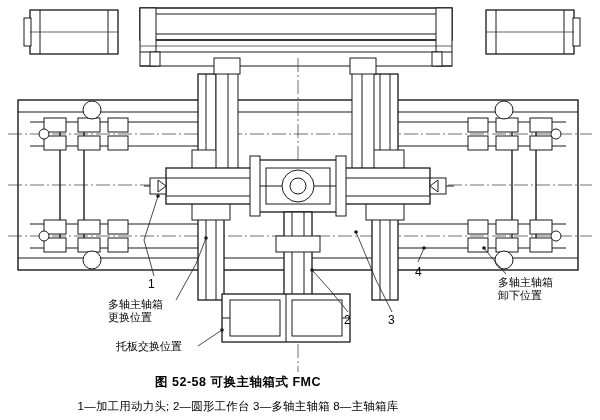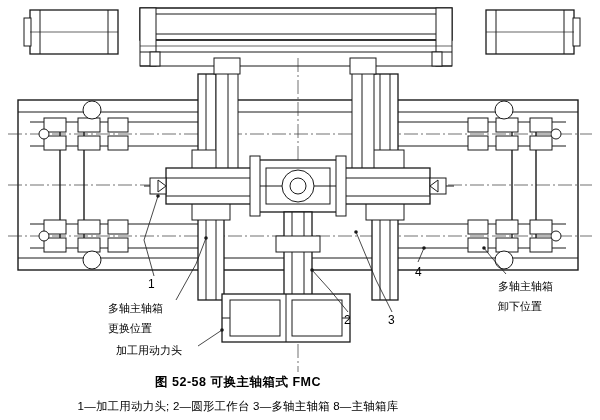--- a/index.html
+++ b/index.html
@@ -40,21 +40,21 @@
     letter-spacing: 0.5px;
   }
   #figure-legend {
     top: 399px;
     font-size: 11.5px;
     letter-spacing: 0.2px;
   }
   .anno {
     position: absolute;
     font-size: 11px;
-    line-height: 20px;
+    line-height: 13px;
     white-space: pre-line;
     color: #000;
   }
   #anno-spindle-change {
     left: 108px;
     top: 298px;
     text-align: left;
   }
   #anno-pallet-change {
     left: 116px;
@@ -286,21 +286,21 @@
       <circle cx="356" cy="232" r="1.8" fill="#1a1a1a"></circle>
 
       <path class="lead" d="M418 262 L424 248"></path>
       <circle cx="424" cy="248" r="1.8" fill="#1a1a1a"></circle>
     </g>
   </svg>
 
   <div class="anno" id="anno-spindle-change">多轴主轴箱
 更换位置</div>
 
-  <div class="anno" id="anno-pallet-change">加工用动力头</div>
+  <div class="anno" id="anno-pallet-change">托板交换位置</div>
 
   <div class="anno" id="anno-spindle-store">多轴主轴箱
 卸下位置</div>
 
   <div class="num-label" id="num-1">1</div>
   <div class="num-label" id="num-2">2</div>
   <div class="num-label" id="num-3">3</div>
   <div class="num-label" id="num-4">4</div>
 
   <div class="caption-block" id="figure-title">图 52-58  可换主轴箱式 FMC</div>

